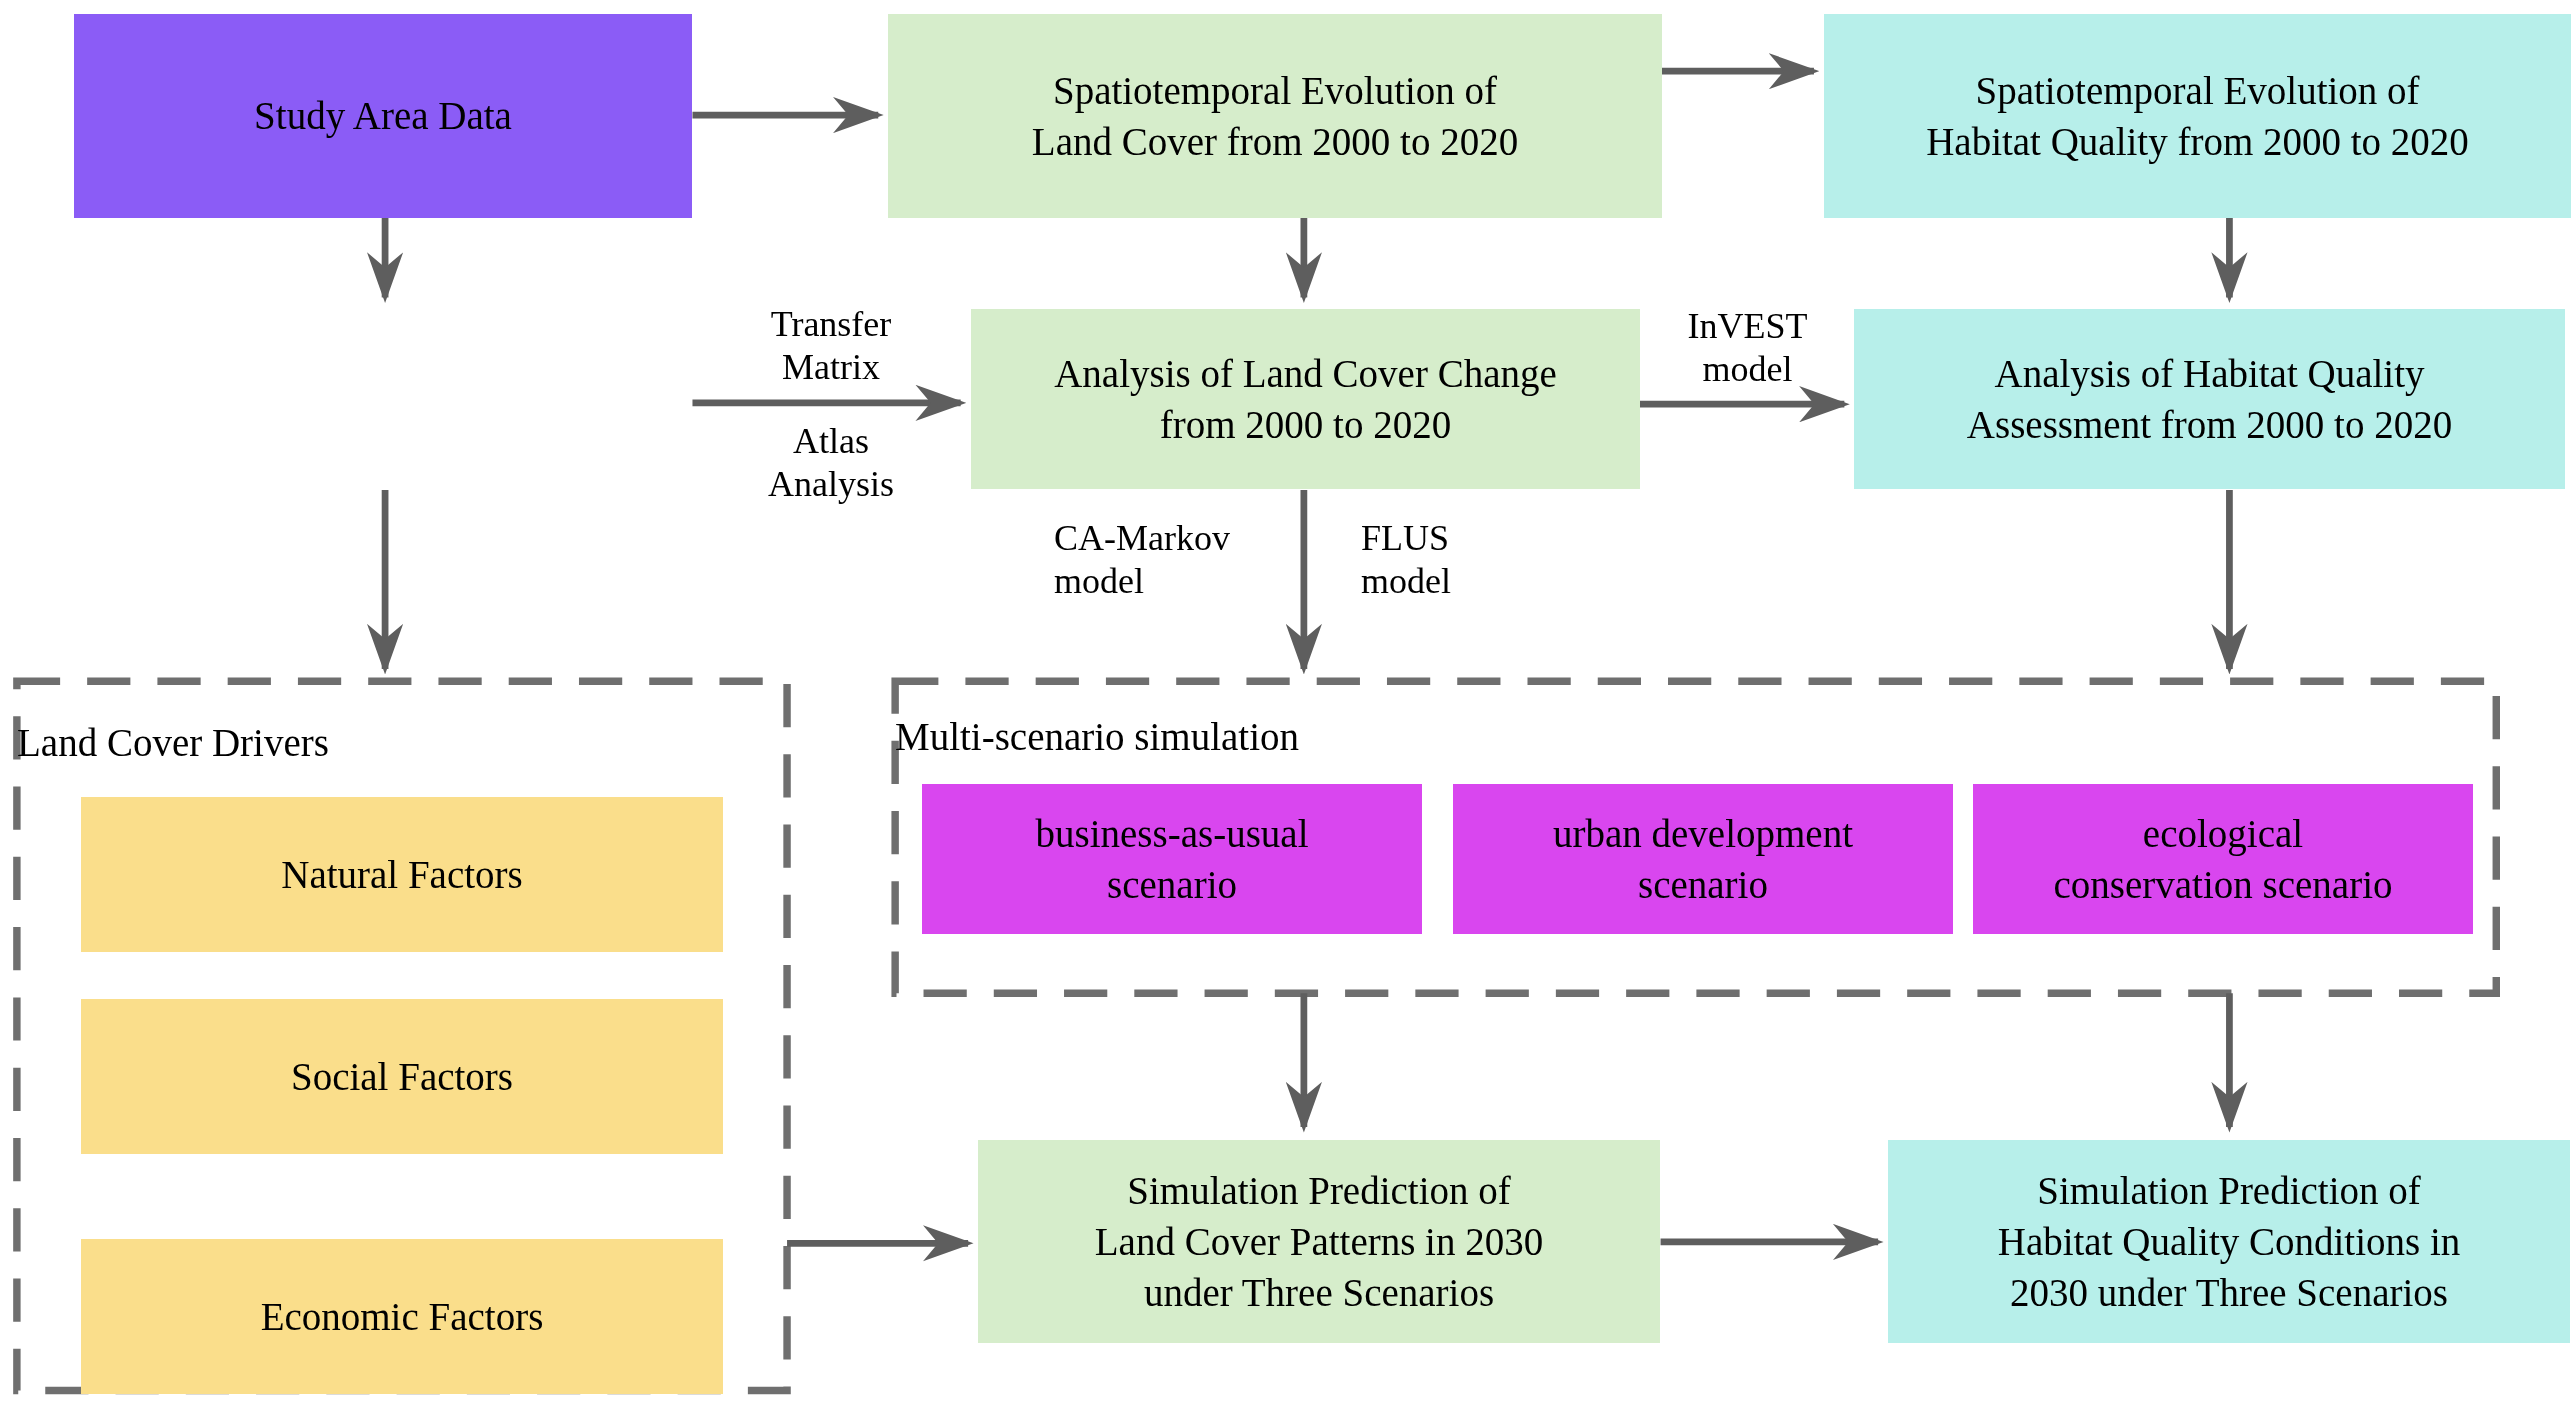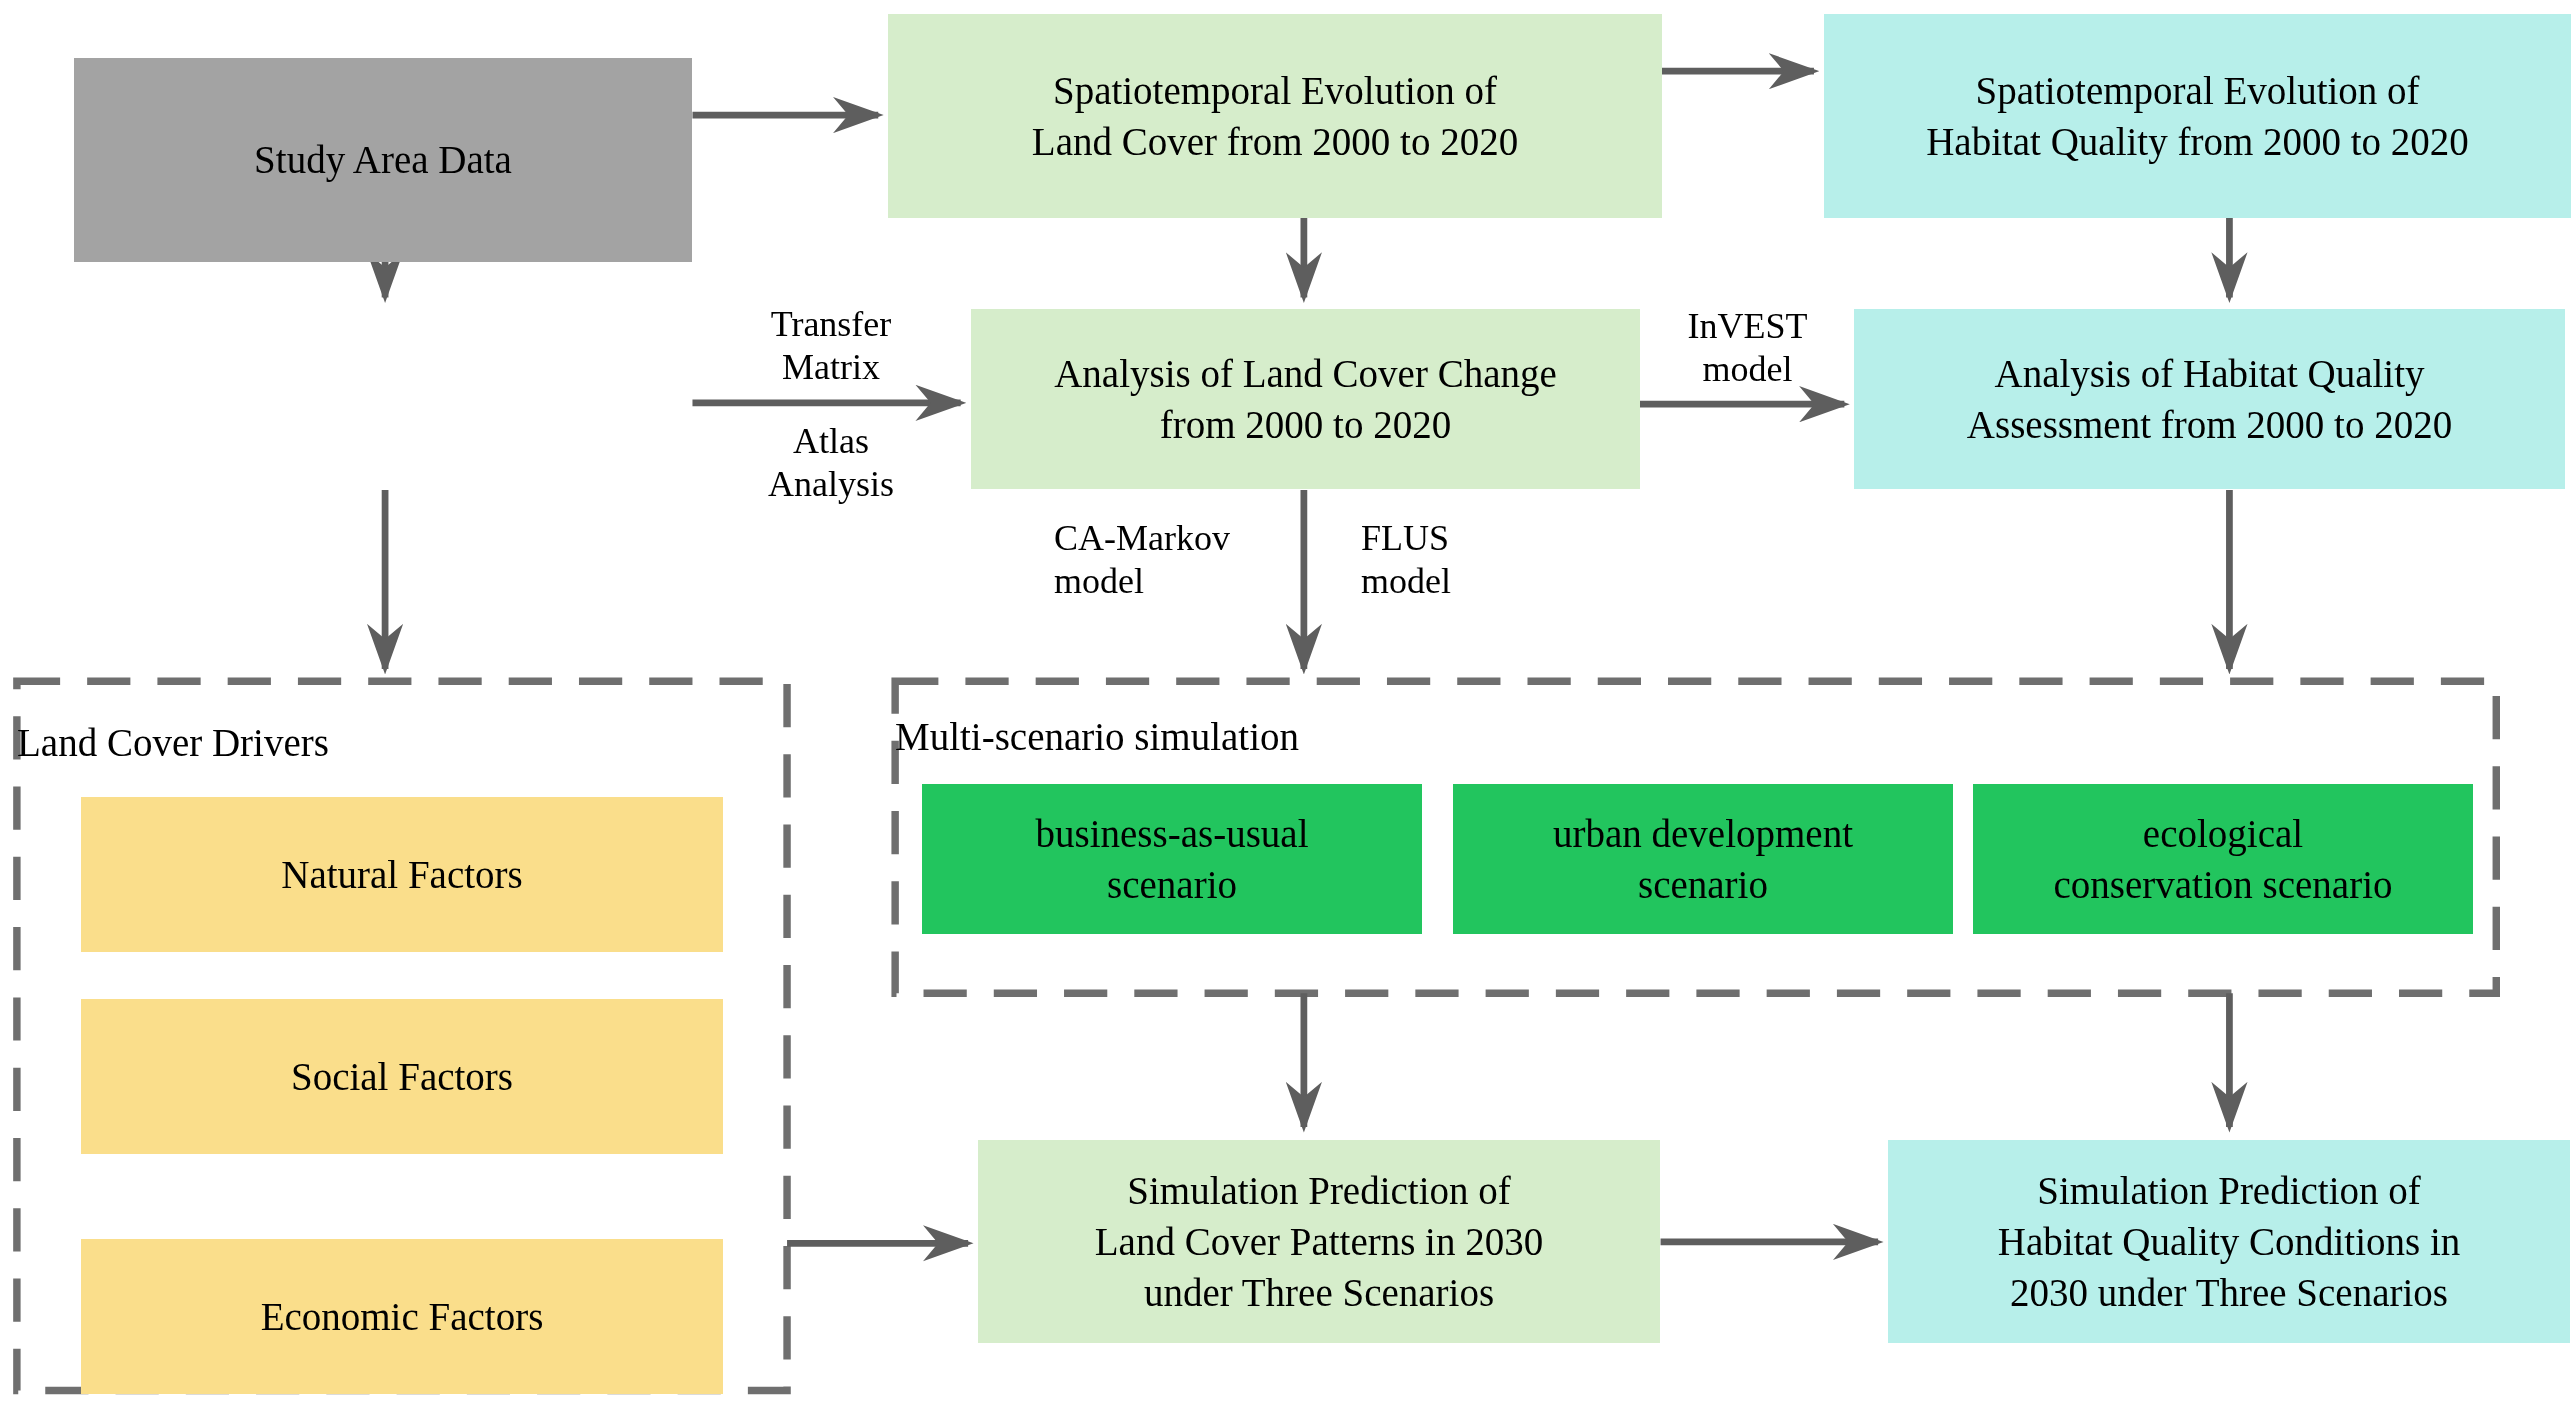--- a/index.html
+++ b/index.html
@@ -12,25 +12,25 @@
     overflow:hidden;
   }
   #edges{position:absolute;left:0;top:0;z-index:1;}
   .node{
     position:absolute;z-index:2;
     display:flex;align-items:center;justify-content:center;
     text-align:center;
     white-space:pre-line;
     font-size:39px;line-height:51px;
   }
-  .node.yellow{background:#a3a3a3;margin-top:44px;}
+  .node.yellow{background:#8b5cf6;}
   .node.green{background:#D6EDCB;}
   .node.cyan{background:#B7EFEA;}
   .node.orange{background:#FADE8B;}
-  .node.purple{background:#22c55e;}
+  .node.purple{background:#d946ef;}
   .group-title{
     position:absolute;z-index:2;text-align:left;
     font-size:39px;line-height:47px;white-space:pre-line;
   }
   .edge-label{
     position:absolute;z-index:2;text-align:center;
     font-size:36px;line-height:43px;white-space:pre-line;
   }
   
   #n-study     {left:74px;  top:13.5px;   width:618px;  height:204px;}

